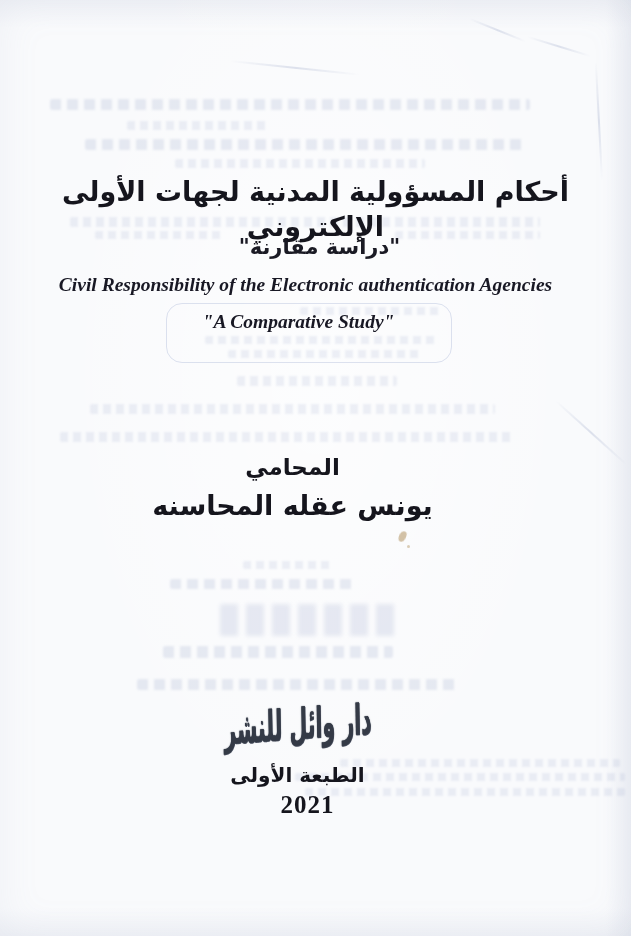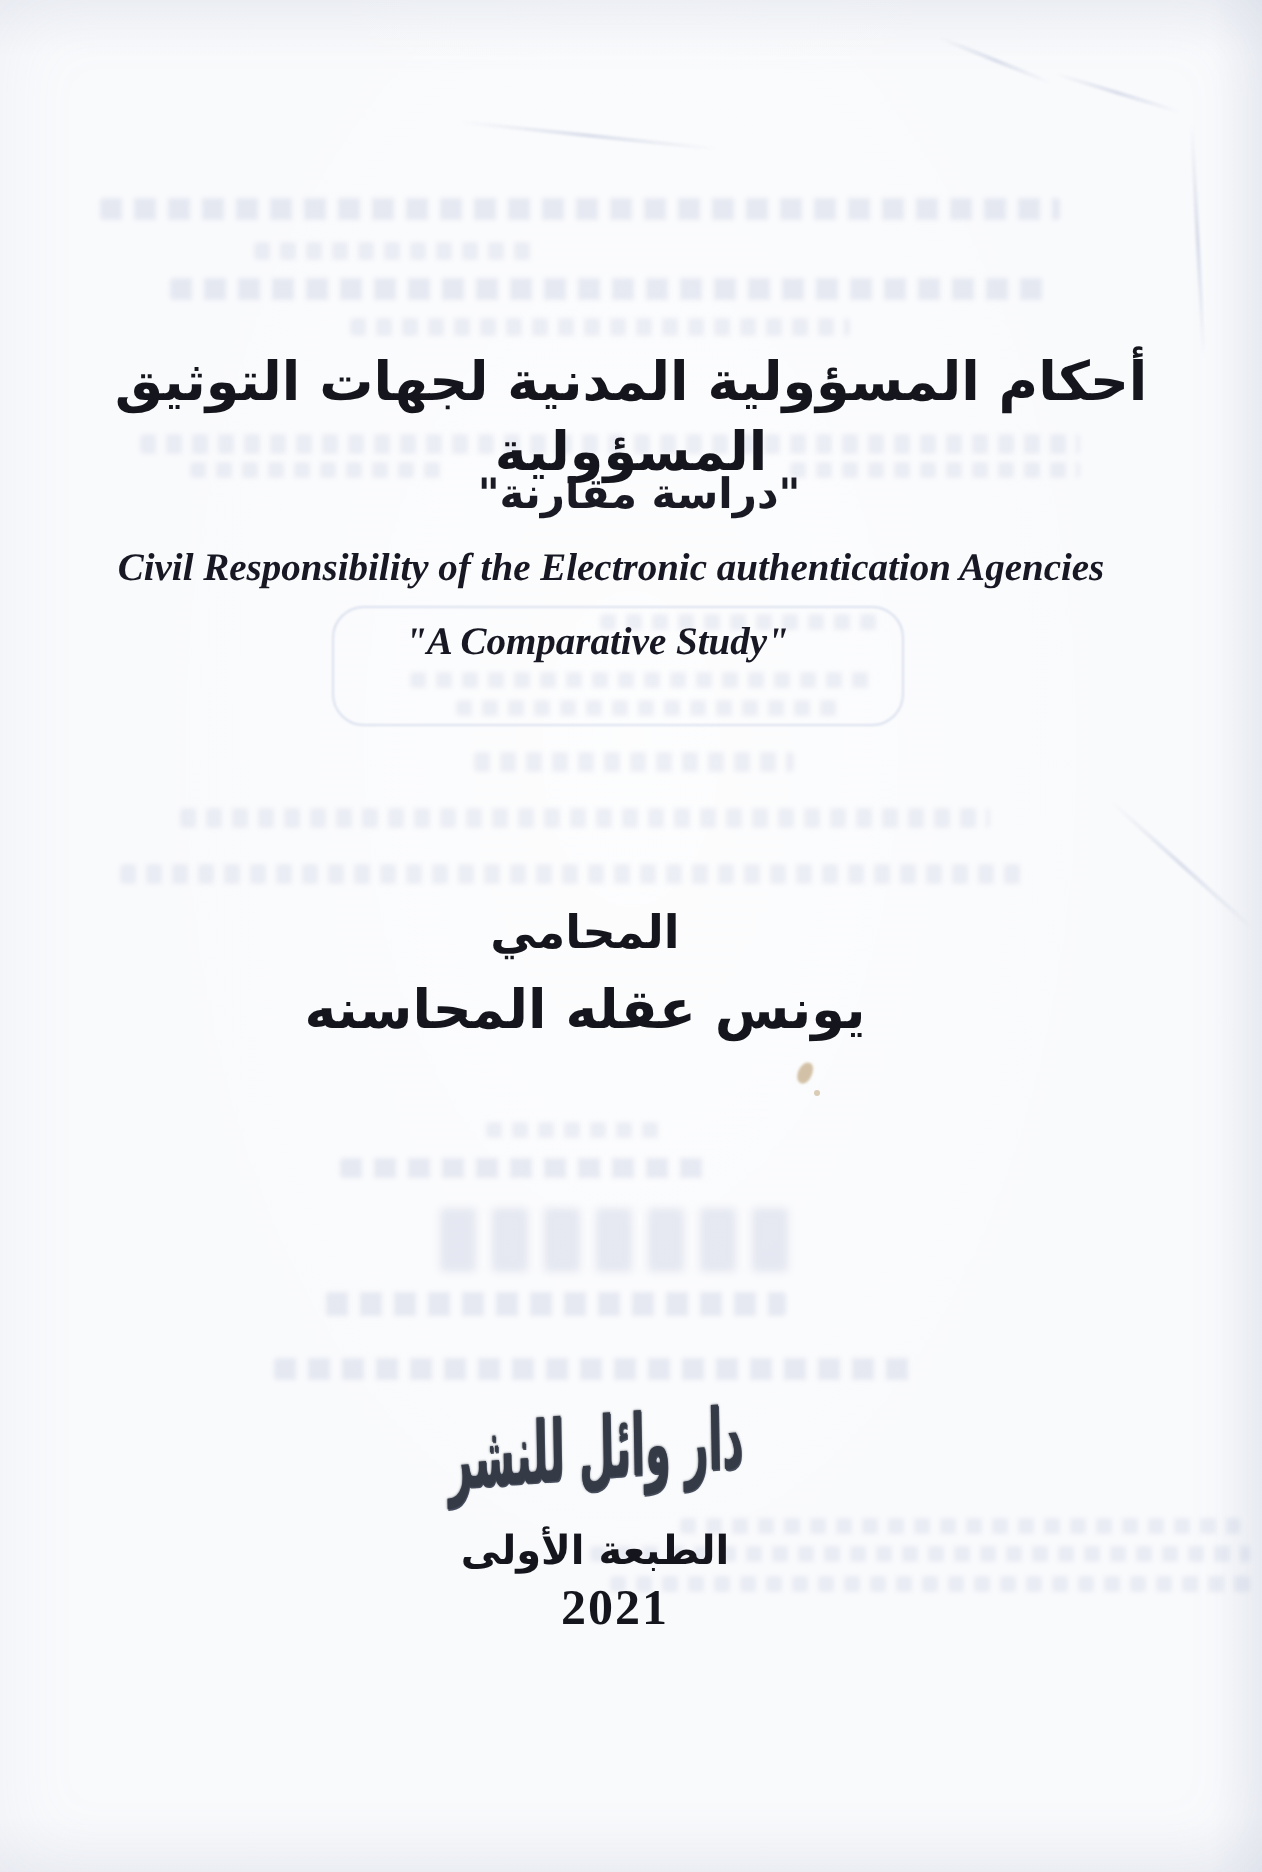--- a/index.html
+++ b/index.html
@@ -110,21 +110,21 @@
 
   <div class="crease" style="left:470px;top:18px;width:60px;transform:rotate(22deg);"></div>
   <div class="crease" style="left:528px;top:36px;width:65px;transform:rotate(17deg);"></div>
   <div class="crease" style="left:596px;top:60px;width:120px;transform:rotate(87deg);"></div>
   <div class="crease" style="left:556px;top:400px;width:95px;transform:rotate(42deg);"></div>
   <div class="crease" style="left:230px;top:60px;width:130px;transform:rotate(6deg);"></div>
 
   <div class="stain"></div>
   <div class="stain-dot"></div>
 
-  <h1 class="abs title-ar" dir="rtl">أحكام المسؤولية المدنية لجهات التوثيق المسؤولية</h1>
+  <h1 class="abs title-ar" dir="rtl">أحكام المسؤولية المدنية لجهات الأولى الإلكتروني</h1>
 
   <div class="abs subtitle-ar" dir="rtl">"دراسة مقارنة"</div>
 
   <div class="abs title-en">Civil Responsibility of the Electronic authentication Agencies</div>
 
   <div class="abs subtitle-en">"A Comparative Study"</div>
 
   <div class="abs author-title" dir="rtl">المحامي</div>
 
   <div class="abs author-name" dir="rtl">يونس عقله المحاسنه</div>

